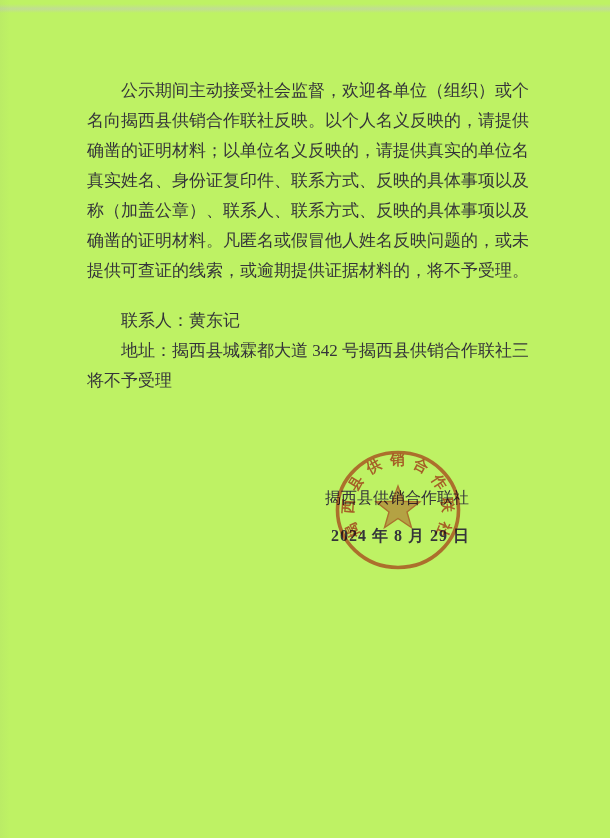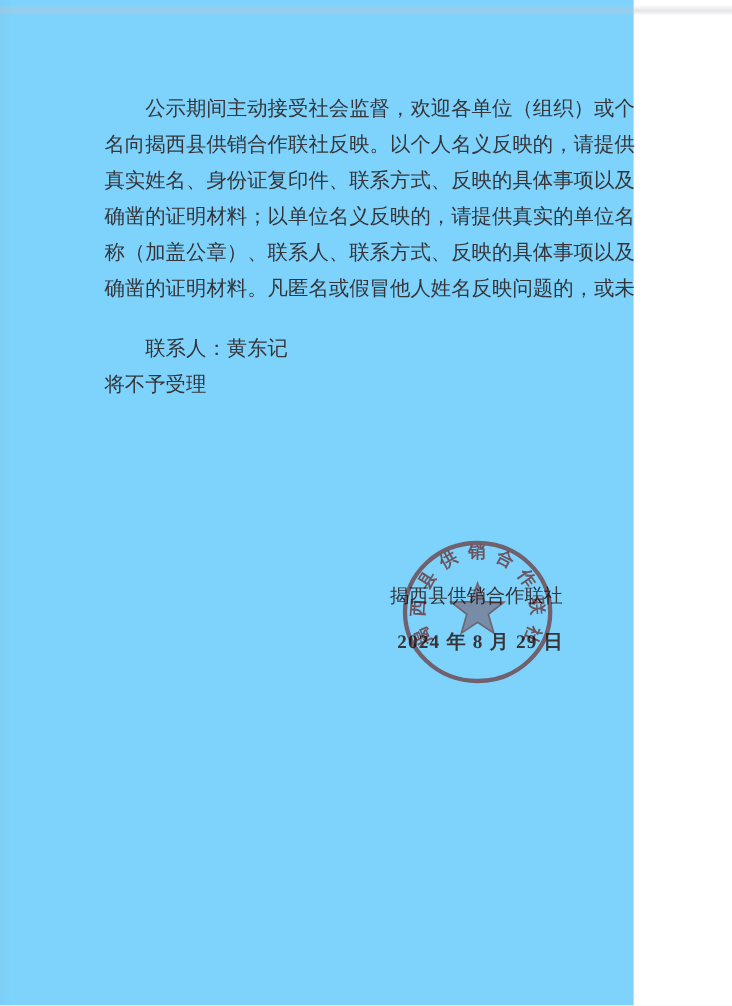--- a/index.html
+++ b/index.html
@@ -5,23 +5,23 @@
   html, body {
     margin: 0;
     padding: 0;
     width: 610px;
     height: 838px;
     overflow: hidden;
     background: #ffffff;
   }
   .page {
     position: relative;
-    width: 528px;
+    width: 610px;
     height: 838px;
-    background: #7dd3fc;
+    background: #bef264;
     font-family: "Liberation Serif", "DejaVu Serif", serif;
     color: #35353a;
   }
   .scan-edge-top {
     position: absolute;
     left: 0;
     top: 4px;
     width: 610px;
     height: 9px;
     background: linear-gradient(to bottom, rgba(255,255,255,0), rgba(196,196,206,0.45) 55%, rgba(255,255,255,0));
@@ -88,27 +88,29 @@
 <body>
 
 <div class="page">
 
   <div class="scan-edge-top"></div>
   <div class="scan-edge-left"></div>
 
   <div class="body-text">
     <div class="line indent">公示期间主动接受社会监督，欢迎各单位（组织）或个</div>
     <div class="line">名向揭西县供销合作联社反映。以个人名义反映的，请提供</div>
+    <div class="line">确凿的证明材料；以单位名义反映的，请提供真实的单位名</div>
     <div class="line">真实姓名、身份证复印件、联系方式、反映的具体事项以及</div>
-    <div class="line">确凿的证明材料；以单位名义反映的，请提供真实的单位名</div>
     <div class="line">称（加盖公章）、联系人、联系方式、反映的具体事项以及</div>
     <div class="line">确凿的证明材料。凡匿名或假冒他人姓名反映问题的，或未</div>
+    <div class="line">提供可查证的线索，或逾期提供证据材料的，将不予受理。</div>
 
     <div class="contact-block">
       <div class="line indent">联系人：黄东记</div>
+      <div class="line indent">地址：揭西县城霖都大道 342 号揭西县供销合作联社三</div>
       <div class="line">将不予受理</div>
     </div>
   </div>
 
   <div class="signature">揭西县供销合作联社</div>
   <div class="date">2024 年 8 月 29 日</div>
 
   <svg class="seal" viewBox="0 0 130 122" aria-hidden="true">
     <ellipse cx="65" cy="61" rx="60.5" ry="57.5" fill="none" stroke-width="3.6" stroke="#e4625c"></ellipse>
     <defs>

